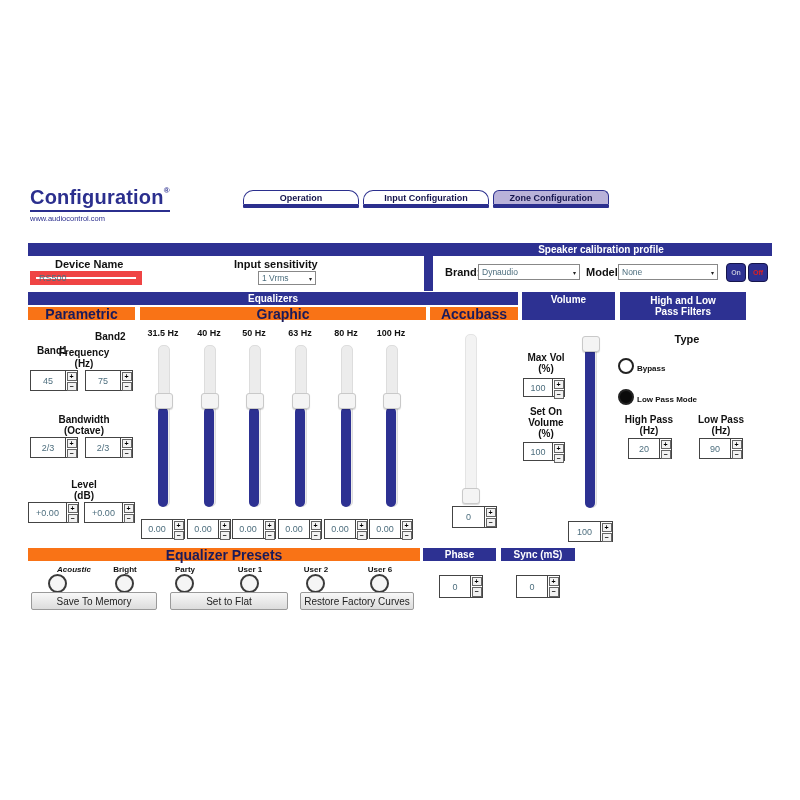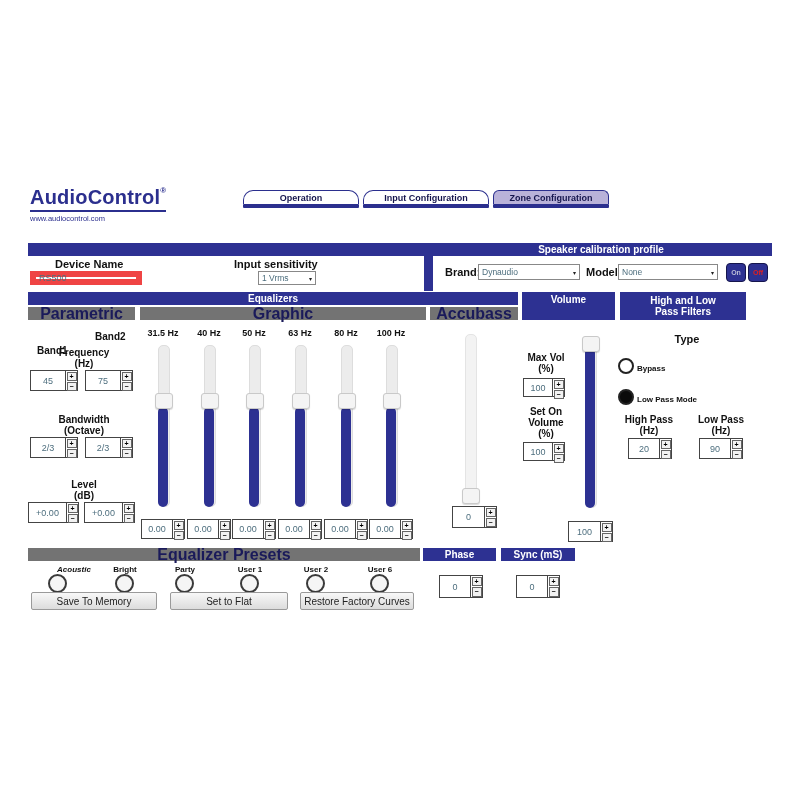--- a/index.html
+++ b/index.html
@@ -15,21 +15,21 @@
   #tabs{display:flex;gap:4px;}
   .tab{display:flex;flex-direction:column;}
   .tab-face{height:13px;border:1.5px solid #2b2f8e;border-bottom:none;border-radius:10px 10px 0 0;
             background:#fff;font-size:9px;font-weight:bold;color:#15154d;
             display:flex;align-items:center;justify-content:center;padding:0 6px;}
   .tab.selected .tab-face{background:#b9b2d9;border-radius:6px 6px 0 0;}
   .tab-bar{height:4px;background:#2b2f8e;border-radius:1px;}
   
   .navbar{background:#2d3192;color:#fff;font-weight:bold;font-size:10px;
           display:flex;align-items:center;justify-content:center;}
-  .lavbar{background:#737373;color:#1a1a5a;font-weight:bold;font-size:16px;
+  .lavbar{background:#f97316;color:#1a1a5a;font-weight:bold;font-size:14px;
           display:flex;align-items:center;justify-content:center;}
   
   .blabel{font-weight:bold;font-size:11px;color:#111;}
   .slabel{font-weight:bold;font-size:10px;color:#111;}
   .xlabel{font-weight:bold;font-size:8px;color:#111;}
   .clabel{text-align:center;}
   .clabel span{display:block;line-height:11px;}
   
   .tinput{background:#fff;border:6px solid #ef4444;font-size:9px;color:#4d6e7e;
           padding:1px 3px;box-sizing:border-box;display:flex;align-items:center;}
@@ -63,21 +63,21 @@
   .sqbtn.on{color:#b9bcd6;}
   .sqbtn.off{color:#e02020;}
   .vdivider{background:#2d3192;}
 </style>
 </head>
 <body>
 
 <div id="app">
 
   <div class="abs" style="left:30px;top:186px;">
-    <div><span class="logo-text"><span>AudioControl</span><span class="logo-mark">®</span></span></div>
+    <div><span class="logo-text"><span>Configuration</span><span class="logo-mark">®</span></span></div>
     <div class="logo-sub">www.audiocontrol.com</div>
   </div>
 
   <div id="tabs" class="abs" style="left:243px;top:190px;">
     <div class="tab" style="width:116px;">
       <div class="tab-face">Operation</div>
       <div class="tab-bar"></div>
     </div>
     <div class="tab" style="width:126px;">
       <div class="tab-face">Input Configuration</div>

